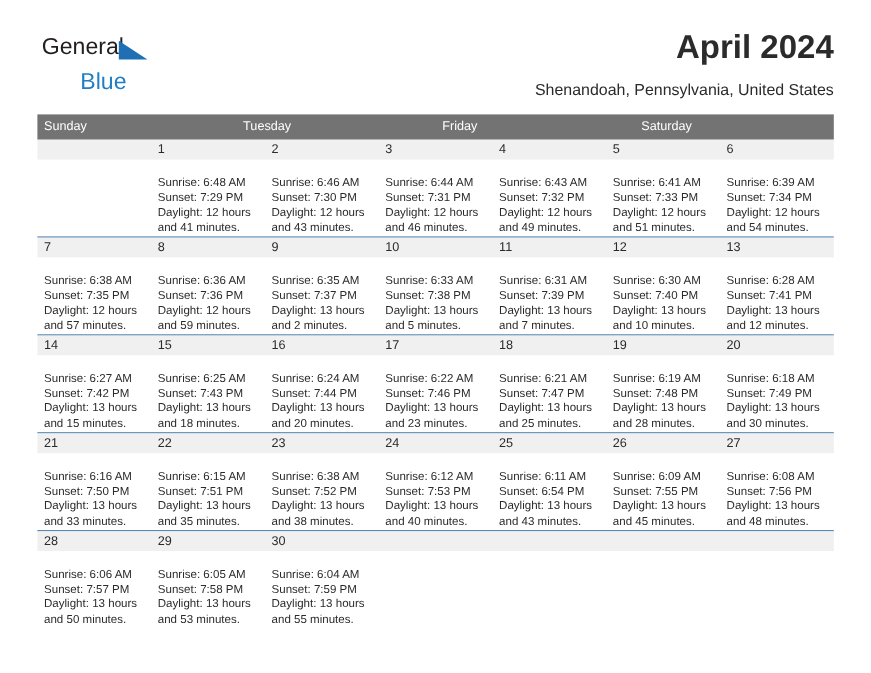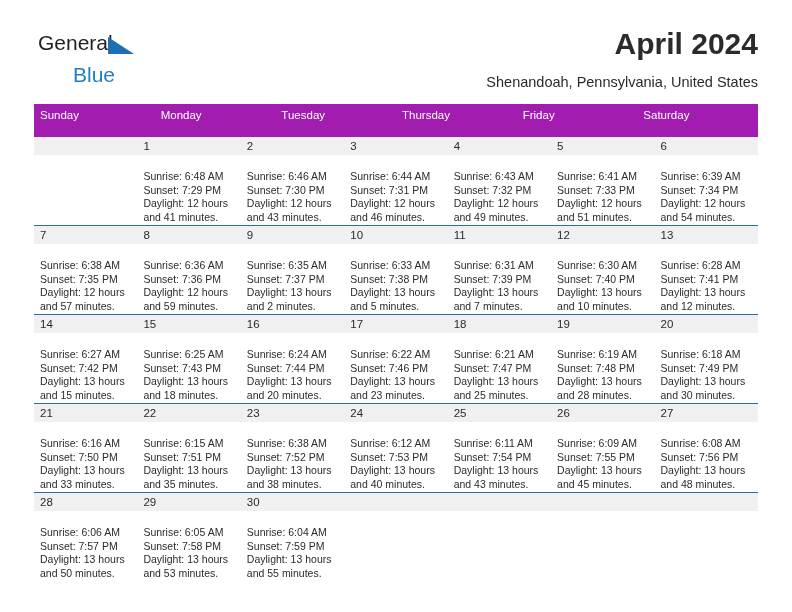--- a/index.html
+++ b/index.html
@@ -88,22 +88,22 @@
   .calendar {
     position: absolute;
     left: 34px;
     right: 34px;
     top: 104px;
     width: 724px;
   }
 
   .weekday-header {
     display: flex;
-    background: #a21caf;
-    height: 33px;
+    background: #737373;
+    height: 23px;
   }
   .weekday-header .wd {
     flex: 1 1 0;
     color: #ffffff;
     font-size: 11.5px;
     line-height: 22px;
     padding-left: 6px;
     box-sizing: border-box;
     white-space: nowrap;
     overflow: hidden;
@@ -165,23 +165,21 @@
       <span class="brand-bottom">Blue</span>
     </div>
 
     <div class="title">April 2024</div>
     <div class="subtitle">Shenandoah, Pennsylvania, United States</div>
   </div>
 
   <div class="calendar">
     <div class="weekday-header" id="weekday-header">
         <div class="wd">Sunday</div>
-        <div class="wd">Monday</div>
         <div class="wd">Tuesday</div>
-        <div class="wd">Thursday</div>
         <div class="wd">Friday</div>
         <div class="wd">Saturday</div>
       </div>
     <div id="weeks-container">
         <div class="week">
           <div class="week-daynum-band"></div>
           <div class="week-inner">
             <div class="day-cell">
               <div class="day-num"></div>
               <div class="day-lines"></div>
@@ -414,21 +412,21 @@
                 <div>Sunrise: 6:12 AM</div>
                 <div>Sunset: 7:53 PM</div>
                 <div>Daylight: 13 hours</div>
                 <div>and 40 minutes.</div>
               </div>
             </div>
             <div class="day-cell">
               <div class="day-num">25</div>
               <div class="day-lines">
                 <div>Sunrise: 6:11 AM</div>
-                <div>Sunset: 7:54 PM</div>
+                <div>Sunset: 6:54 PM</div>
                 <div>Daylight: 13 hours</div>
                 <div>and 43 minutes.</div>
               </div>
             </div>
             <div class="day-cell">
               <div class="day-num">26</div>
               <div class="day-lines">
                 <div>Sunrise: 6:09 AM</div>
                 <div>Sunset: 7:55 PM</div>
                 <div>Daylight: 13 hours</div>

